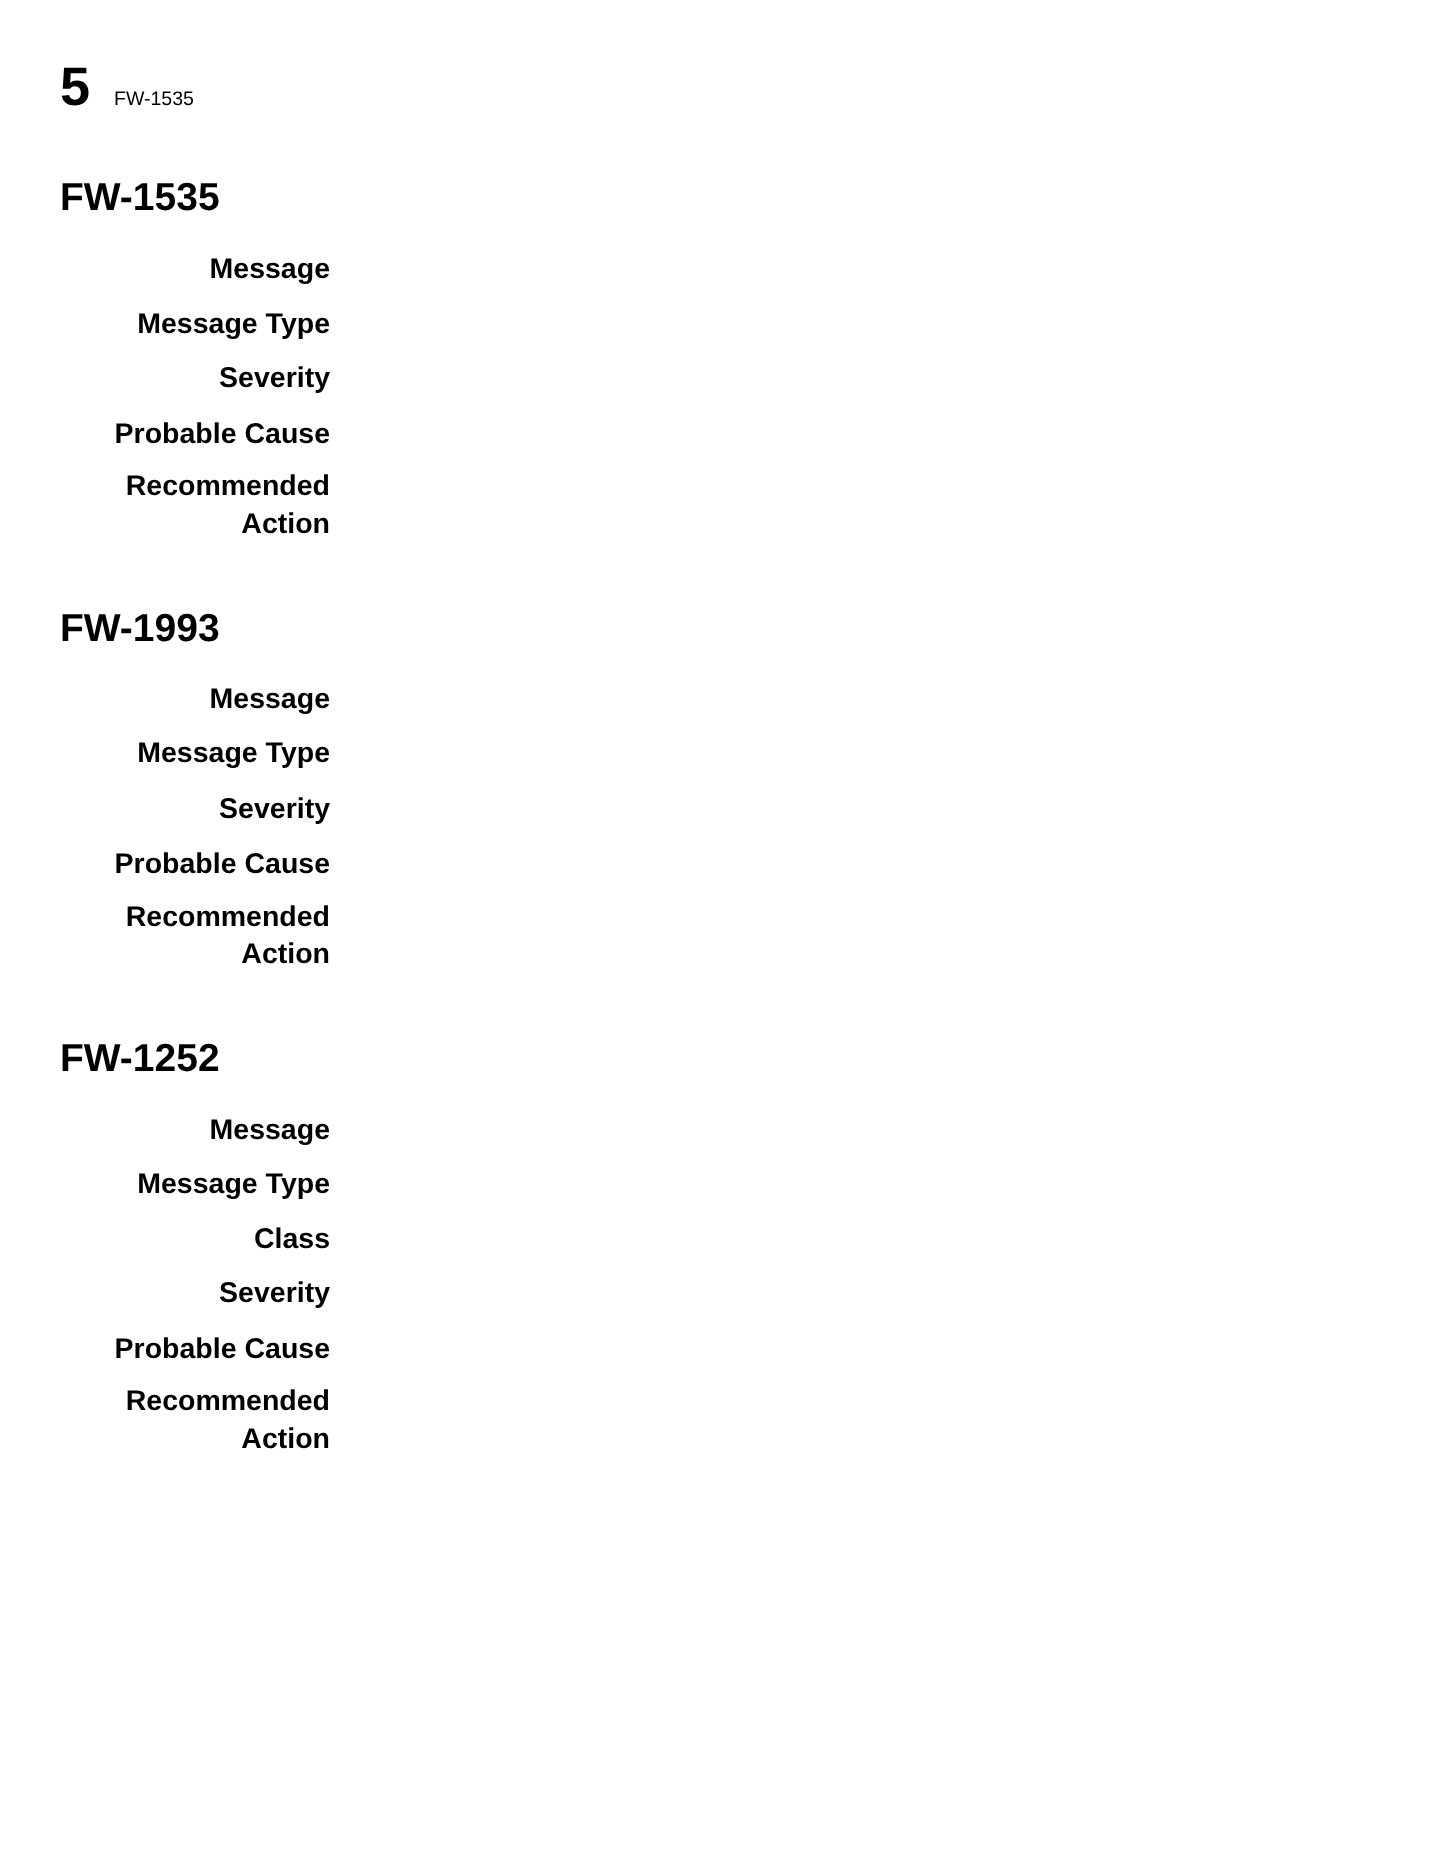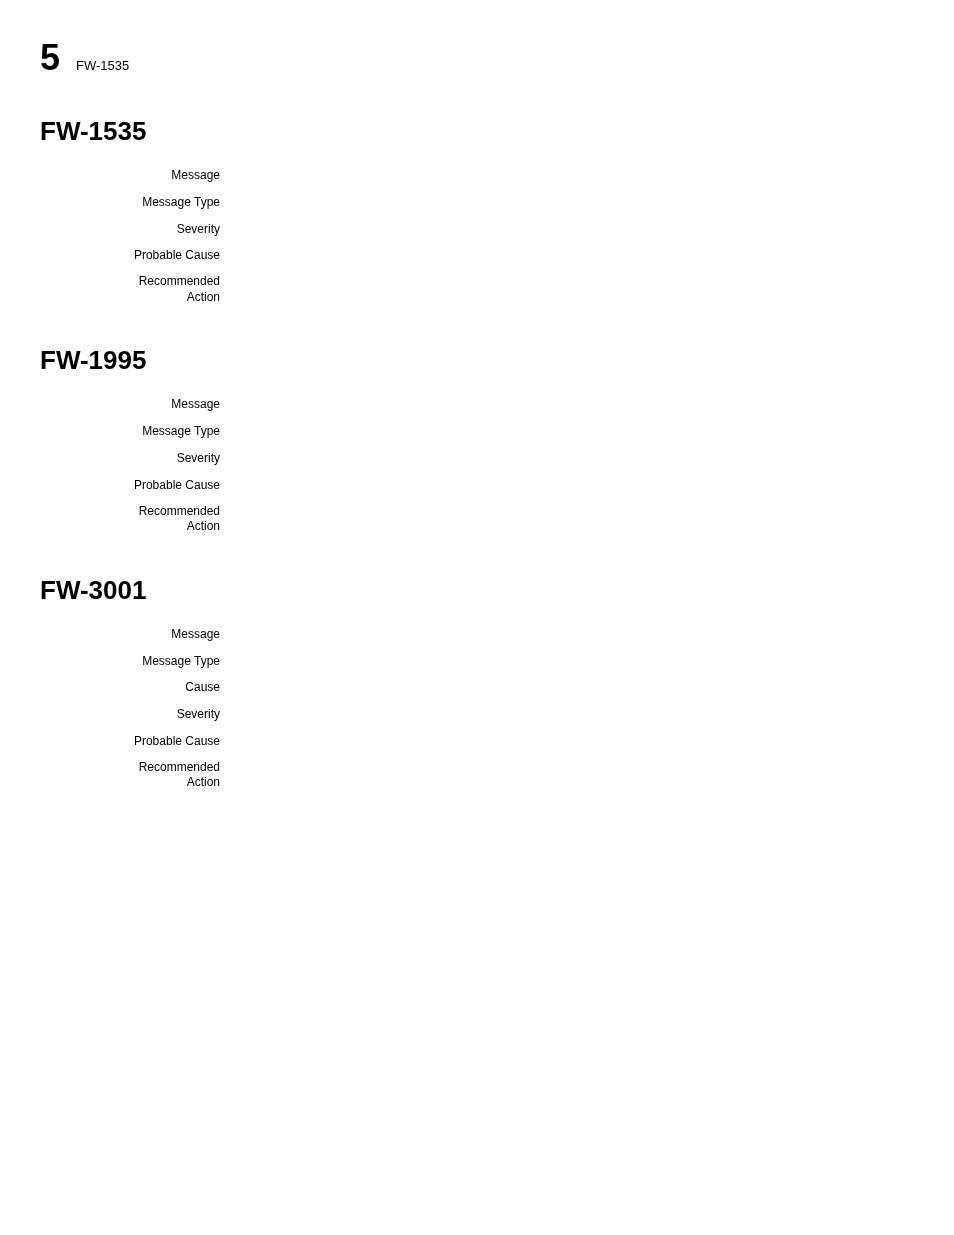--- a/index.html
+++ b/index.html
@@ -50,22 +50,22 @@
       display: flex;
       margin-bottom: 10px;
       padding-left: 20px;
     }
 
     .field-label {
       width: 180px;
       min-width: 180px;
       text-align: right;
       padding-right: 20px;
-      font-size: 12px;
-      font-weight: normal;
+      font-size: 19px;
+      font-weight: bold;
       line-height: 1.4;
     }
 
     .field-value {
       flex: 1;
       font-size: 13px;
       line-height: 1.4;
     }
 
     .recommended-action-label {
@@ -98,21 +98,21 @@
       <div class="field-row">
         <div class="field-label">Probable Cause</div>
         <div class="field-value"></div>
       </div>
       <div class="field-row">
         <div class="field-label recommended-action-label">Recommended<br>Action</div>
         <div class="field-value"></div>
       </div>
     </div>
     <div class="section">
-      <div class="section-title">FW-1995</div>
+      <div class="section-title">FW-1993</div>
       <div class="field-row">
         <div class="field-label">Message</div>
         <div class="field-value"></div>
       </div>
       <div class="field-row">
         <div class="field-label">Message Type</div>
         <div class="field-value"></div>
       </div>
       <div class="field-row">
         <div class="field-label">Severity</div>
@@ -121,31 +121,31 @@
       <div class="field-row">
         <div class="field-label">Probable Cause</div>
         <div class="field-value"></div>
       </div>
       <div class="field-row">
         <div class="field-label recommended-action-label">Recommended<br>Action</div>
         <div class="field-value"></div>
       </div>
     </div>
     <div class="section">
-      <div class="section-title">FW-3001</div>
+      <div class="section-title">FW-1252</div>
       <div class="field-row">
         <div class="field-label">Message</div>
         <div class="field-value"></div>
       </div>
       <div class="field-row">
         <div class="field-label">Message Type</div>
         <div class="field-value"></div>
       </div>
       <div class="field-row">
-        <div class="field-label">Cause</div>
+        <div class="field-label">Class</div>
         <div class="field-value"></div>
       </div>
       <div class="field-row">
         <div class="field-label">Severity</div>
         <div class="field-value"></div>
       </div>
       <div class="field-row">
         <div class="field-label">Probable Cause</div>
         <div class="field-value"></div>
       </div>

